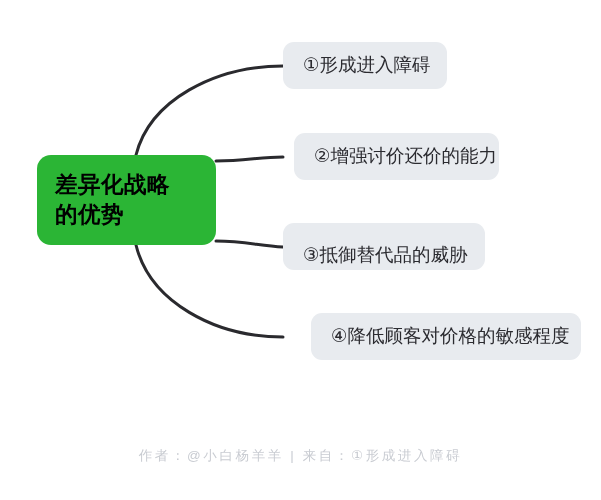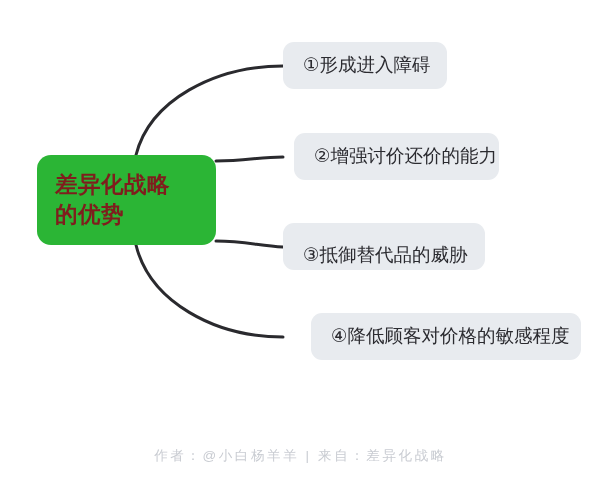--- a/index.html
+++ b/index.html
@@ -39,21 +39,21 @@
     left: 37px;
     top: 155px;
     width: 179px;
     height: 90px;
     background: #2BB535;
     border-radius: 14px;
     padding: 0 18px;
     z-index: 3;
   }
   #root-node .root-text {
-    color: #7f1d1d;
+    color: #000000;
     font-size: 22.5px;
     font-weight: bold;
     line-height: 1.32;
     letter-spacing: 0.5px;
     white-space: pre-line;
     text-align: left;
   }
   .branch-node {
     background: #E8EBEF;
     border-radius: 11px;
@@ -116,16 +116,16 @@
 
   <div class="node branch-node" id="branch-node-3">
     <div class="branch-text">③抵御替代品的威胁</div>
   </div>
 
   <div class="node branch-node" id="branch-node-4">
     <div class="branch-text">④降低顾客对价格的敏感程度</div>
   </div>
 
   <div id="footer">
-    <span class="footer-text">作者：@小白杨羊羊 | 来自：差异化战略</span>
+    <span class="footer-text">作者：@小白杨羊羊 | 来自：①形成进入障碍</span>
   </div>
 
 </div>
 
 </body></html>

